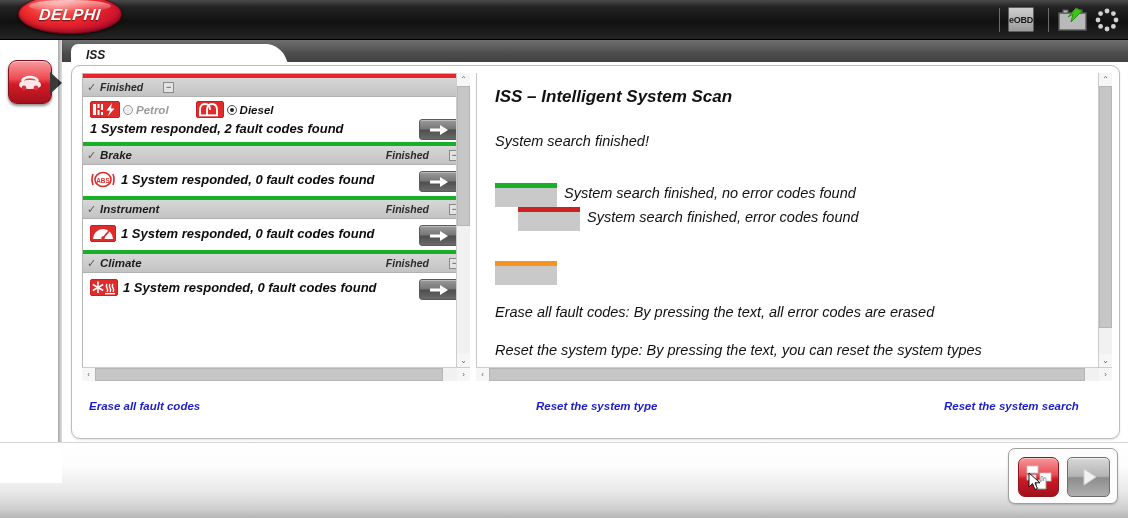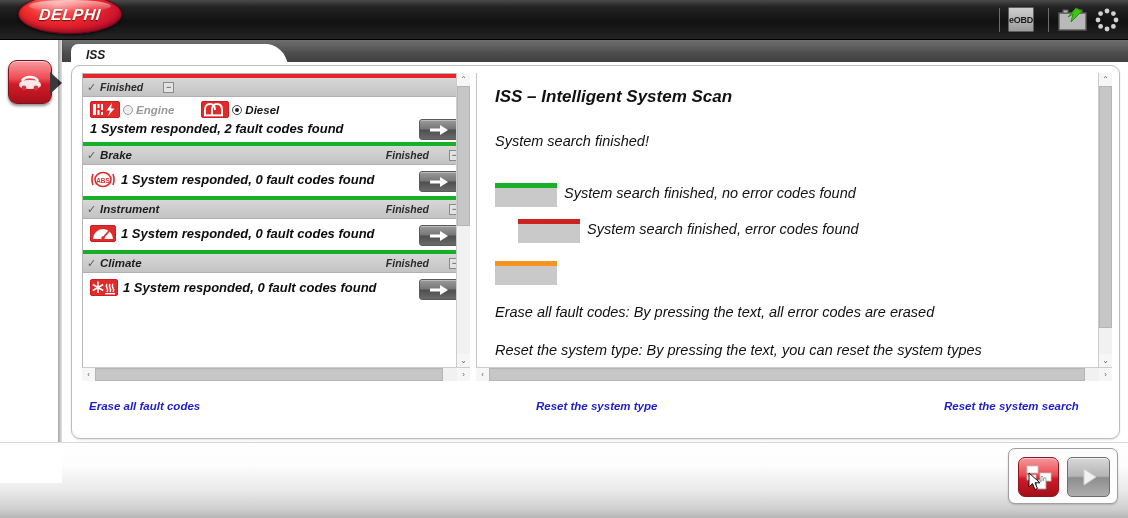--- a/index.html
+++ b/index.html
@@ -343,21 +343,21 @@
                         <rect x="2" y="2" width="3" height="11"></rect>
                         <rect x="6.5" y="2" width="2" height="4"></rect>
                         <rect x="6.5" y="8" width="2" height="5"></rect>
                         <rect x="10" y="2" width="2" height="6"></rect>
                         <rect x="10" y="10" width="2" height="3"></rect>
                       </g>
                       <path d="M21 1 L15.5 8.5 L19 8.5 L17 14 L23.5 6.5 L20 6.5 Z" fill="#fff"></path>
                     </svg>
                   </span>
                   <span class="radio"></span>
-                  <span class="fuel-label dim">Engine</span>
+                  <span class="fuel-label dim">Petrol</span>
                 </div>
                 <div class="fuel-opt" style="margin-left: 22px;">
                   <span class="sysicon" style="width: 28px;">
                     <svg width="26" height="15" viewBox="0 0 26 15">
                       <path d="M3 13 L3 8 q0 -6 5 -6 q5 0 5 6 M10 13 L10 8 q0 -6 5 -6 q5 0 5 6 L20 13" stroke="#fff" stroke-width="1.9" fill="none"></path>
                       <rect x="2" y="12.4" width="19" height="1.9" fill="#fff"></rect>
                     </svg>
                   </span>
                   <span class="radio on"></span>
                   <span class="fuel-label act">Diesel</span>
@@ -477,21 +477,21 @@
     <div id="info-panel">
       <div id="info-title">ISS – Intelligent System Scan</div>
       <div id="info-sub">System search finished!</div>
       <div id="legend-rows">
           <div class="legend-row" style="top: 110px;">
             <span class="legend-swatch">
               <span class="bar" style="background: rgb(24, 176, 40);"></span>
             </span>
             <span class="legend-text">System search finished, no error codes found</span>
           </div>
-          <div class="legend-row" style="top: 146px; padding-left: 23px;">
+          <div class="legend-row" style="top: 134px; padding-left: 23px;">
             <span class="legend-swatch">
               <span class="bar" style="background: rgb(204, 34, 34);"></span>
             </span>
             <span class="legend-text">System search finished, error codes found</span>
           </div>
           <div class="legend-row" style="top: 188px;">
             <span class="legend-swatch">
               <span class="bar" style="background: rgb(245, 148, 32);"></span>
             </span>
           </div>

